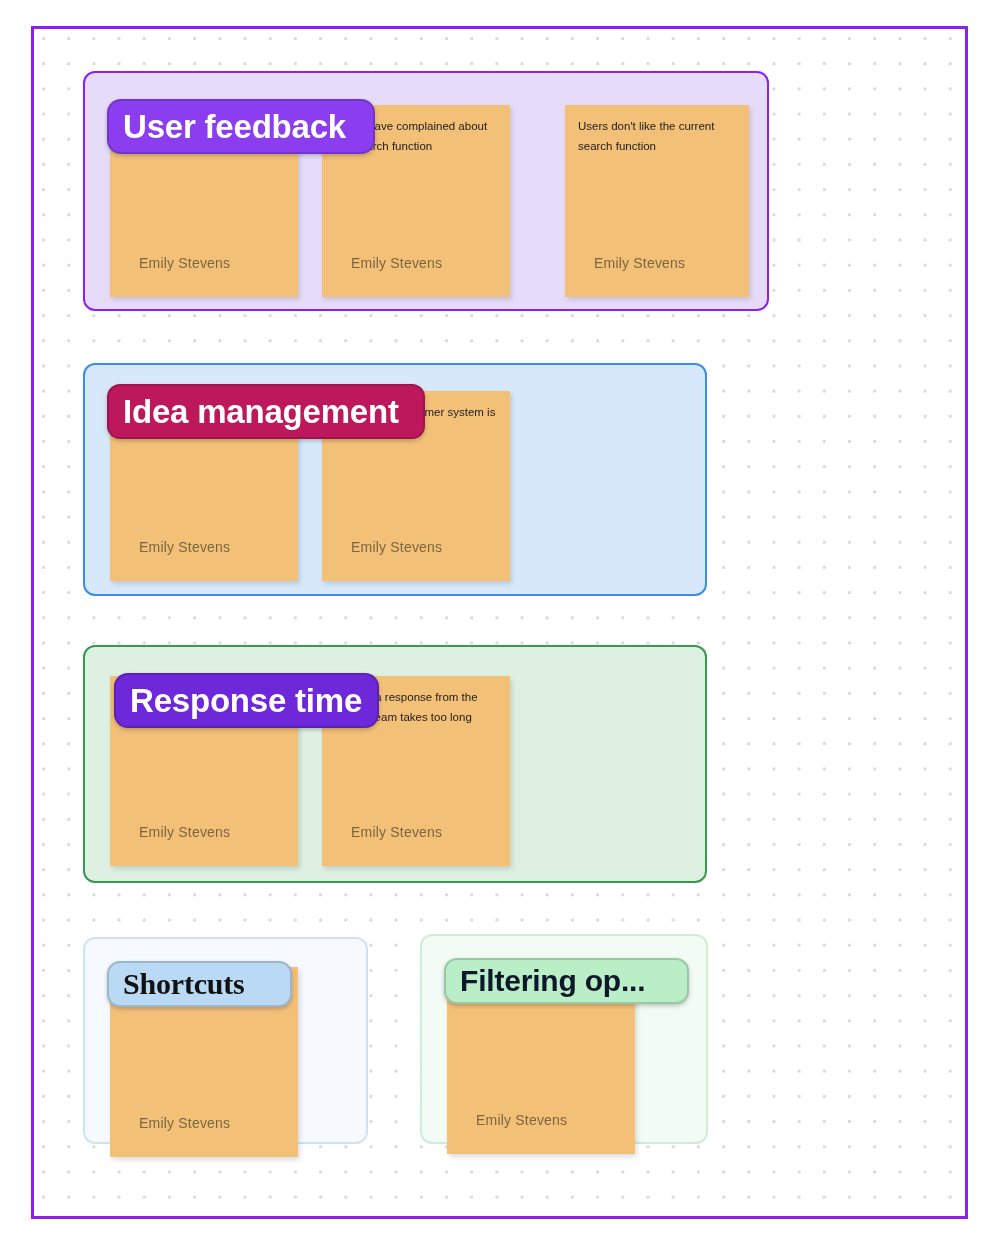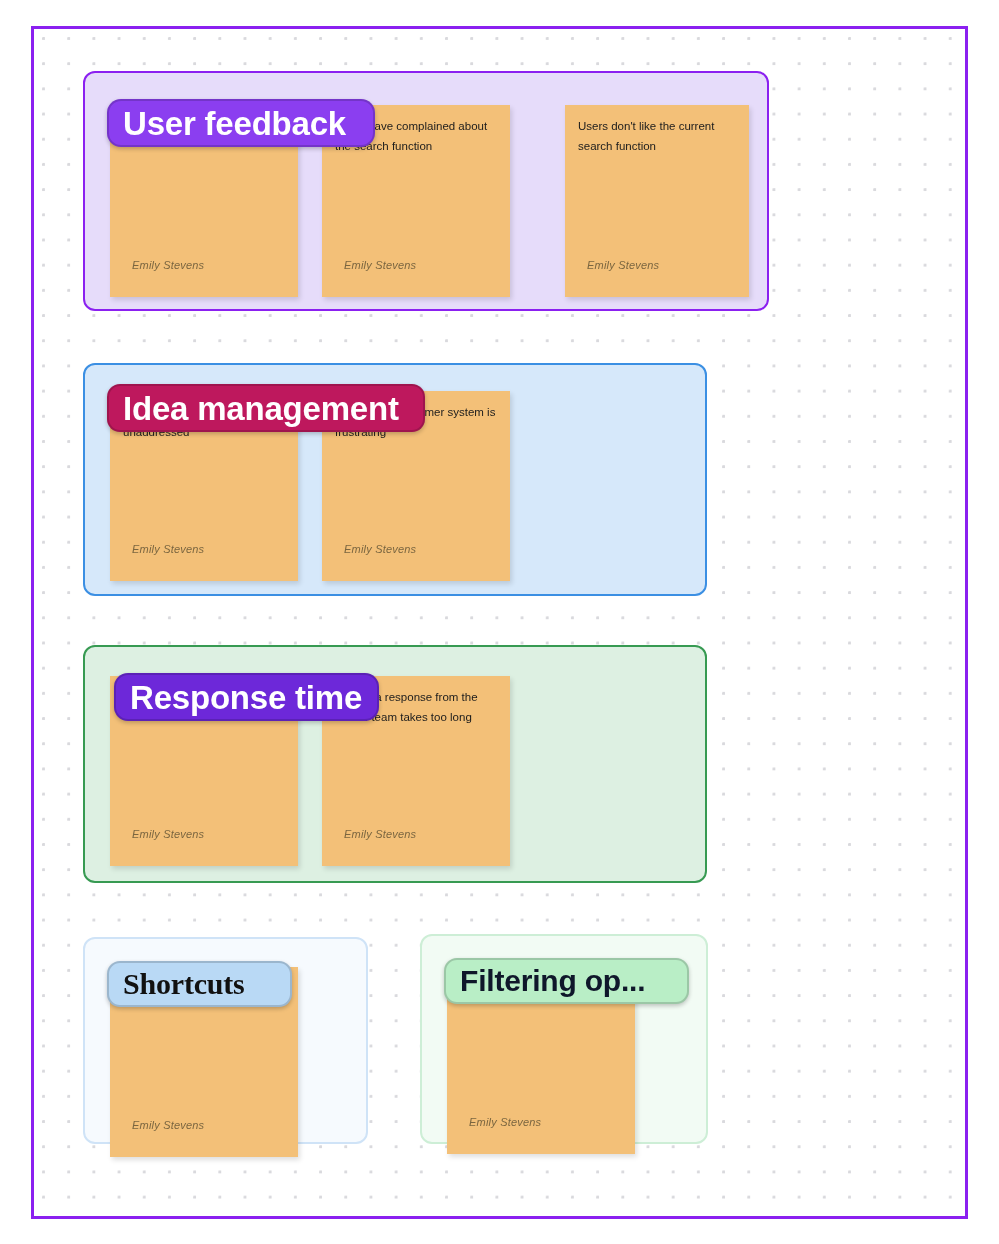--- a/index.html
+++ b/index.html
@@ -40,21 +40,21 @@
   }
 
   
   .frame-label {
     position: absolute;
     display: flex;
     align-items: center;
     border-radius: 14px;
     border: 2px solid rgba(0,0,0,0.16);
     padding: 0 14px;
-    height: 48px;
+    height: 55px;
     white-space: nowrap;
     overflow: hidden;
     font-weight: 700;
     font-size: 33px;
     letter-spacing: -0.2px;
     line-height: 1;
     box-shadow: 0 2px 4px rgba(0,0,0,0.22);
     z-index: 6;
   }
   .frame-label.small {
@@ -77,26 +77,25 @@
     right: 11px;
     top: 12px;
     font-size: 11.5px;
     line-height: 1.72;
     color: #1c1c1c;
     font-weight: 400;
     word-wrap: break-word;
   }
   .sticky-author {
     position: absolute;
-    left: 22px;
+    left: 29px;
     bottom: 26px;
-    font-size: 11px;
+    font-size: 14px;
     color: #7b6640;
     letter-spacing: 0.2px;
-    font-style: italic;
   }
 </style>
 </head>
 <body>
 
 <div id="stage">
   <div id="board" style="border-color: rgb(139, 32, 240);"></div>
   <div id="frames-layer">
       <div class="frame" style="left: 83px; top: 71px; width: 686px; height: 240px; background: rgb(230, 220, 250); border-color: rgb(139, 32, 240);">
         <div class="sticky" style="left: 25px; top: 32px; width: 188px; height: 192px;">

